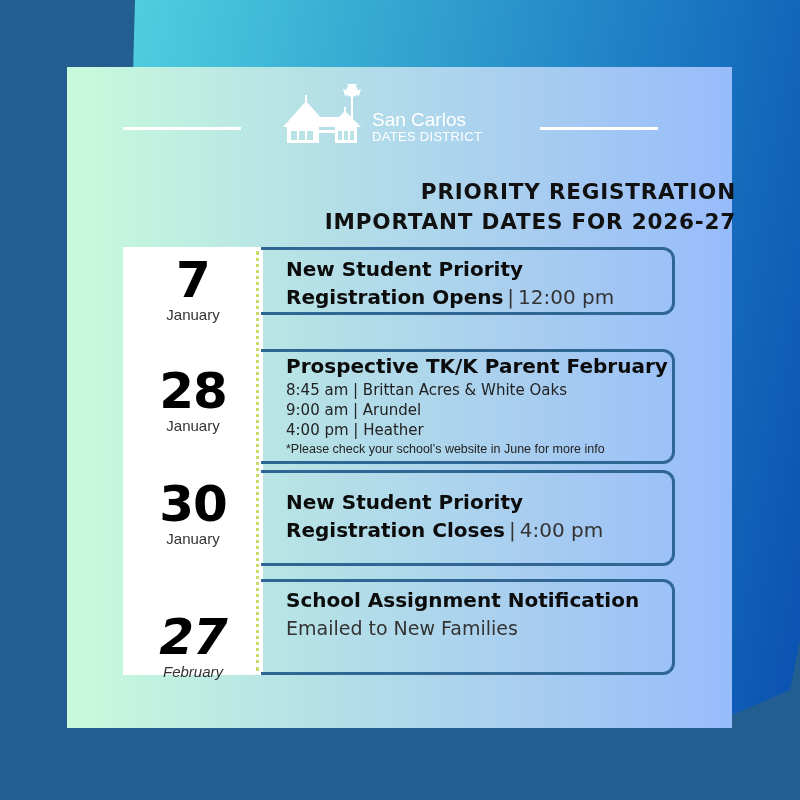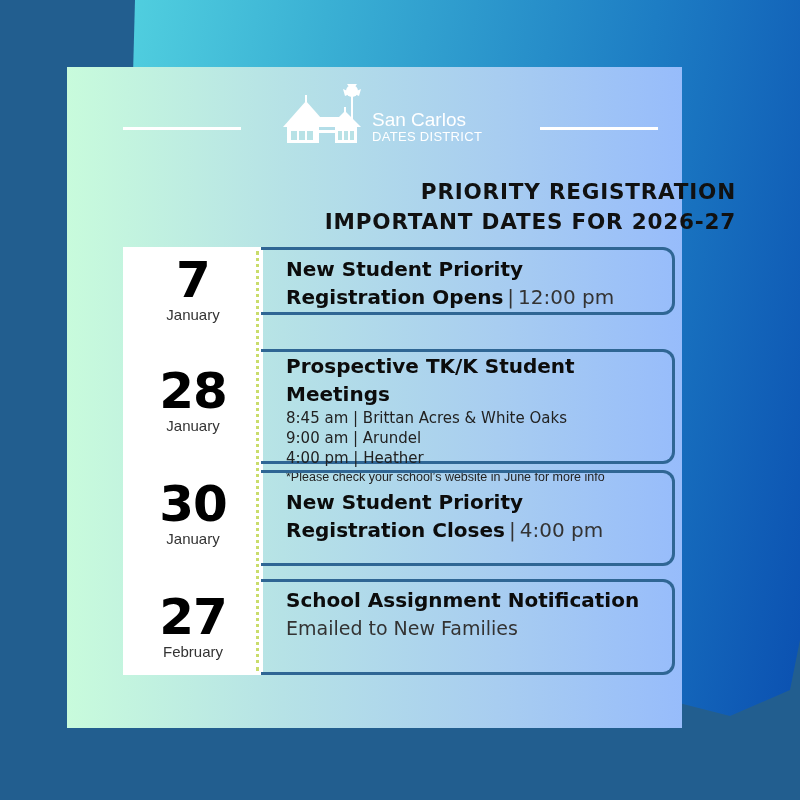--- a/index.html
+++ b/index.html
@@ -4,21 +4,21 @@
 <style>
   * { box-sizing: border-box; margin: 0; padding: 0; }
   html, body { width: 800px; height: 800px; overflow: hidden; }
   body { position: relative; background: #225e8f; font-family: "DejaVu Sans", sans-serif; }
   .bg-shape {
     position: absolute; left: 0; top: 0; width: 800px; height: 800px;
     background: linear-gradient(100deg, #5fe3e6 0%, #3ab0d4 35%, #1d7dc4 70%, #0a4eb0 100%);
     clip-path: polygon(135px 0, 800px 0, 800px 640px, 790px 690px, 730px 716px, 120px 560px);
   }
   .panel {
-    position: absolute; left: 67px; top: 67px; width: 615px; height: 661px;
+    position: absolute; left: 67px; top: 67px; width: 665px; height: 661px;
     background: linear-gradient(90deg, #c8fbdc 0%, #b6e2e6 35%, #a8cdf0 70%, #97bcfb 100%);
   }
   .logo-row { position: absolute; left: 0; top: 14px; width: 665px; height: 80px; }
   .rule { position: absolute; top: 46px; height: 3px; width: 118px; background: #fff; }
   .rule.left { left: 56px; }
   .rule.right { left: 473px; }
   .logo-icon { position: absolute; left: 216px; top: 0; width: 85px; height: 66px; }
   .logo-text { position: absolute; left: 305px; top: 29px; color: #fff; font-family: "Liberation Sans", sans-serif; }
   .logo-name { font-size: 19px; line-height: 20px; }
   .logo-sub { font-size: 13px; line-height: 14px; letter-spacing: 0.3px; }
@@ -107,42 +107,42 @@
       </div>
     </div>
   </div>
 
   <div class="date" style="top:298px;">
     <div class="num">28</div>
     <div class="mon">January</div>
   </div>
   <div class="card" style="top:282px;height:115px;">
     <div class="inner" style="padding-top:0px;">
-      <div class="head">Prospective TK/K Student Meetings</div>
+      <div class="head">Prospective TK/K Parent February</div>
       <div class="line">8:45 am | Brittan Acres &amp; White Oaks</div>
       <div class="line">9:00 am | Arundel</div>
       <div class="line">4:00 pm | Heather</div>
       <div class="note">*Please check your school’s website in June for more info</div>
     </div>
   </div>
 
   <div class="date" style="top:411px;">
     <div class="num">30</div>
     <div class="mon">January</div>
   </div>
   <div class="card" style="top:403px;height:96px;">
     <div class="inner" style="padding-top:15px;">
       <div class="head">New Student Priority</div>
       <div class="head">
         <span>Registration Closes</span><span class="sep">|</span><span class="light">4:00 pm</span>
       </div>
     </div>
   </div>
 
-  <div class="date" style="top:524px;">
+  <div class="date" style="top:544px;font-style:italic;">
     <div class="num">27</div>
     <div class="mon">February</div>
   </div>
   <div class="card" style="top:512px;height:96px;">
     <div class="inner" style="padding-top:4px;">
       <div class="head">School Assignment Notification</div>
       <div class="sub">Emailed to New Families</div>
     </div>
   </div>
 

